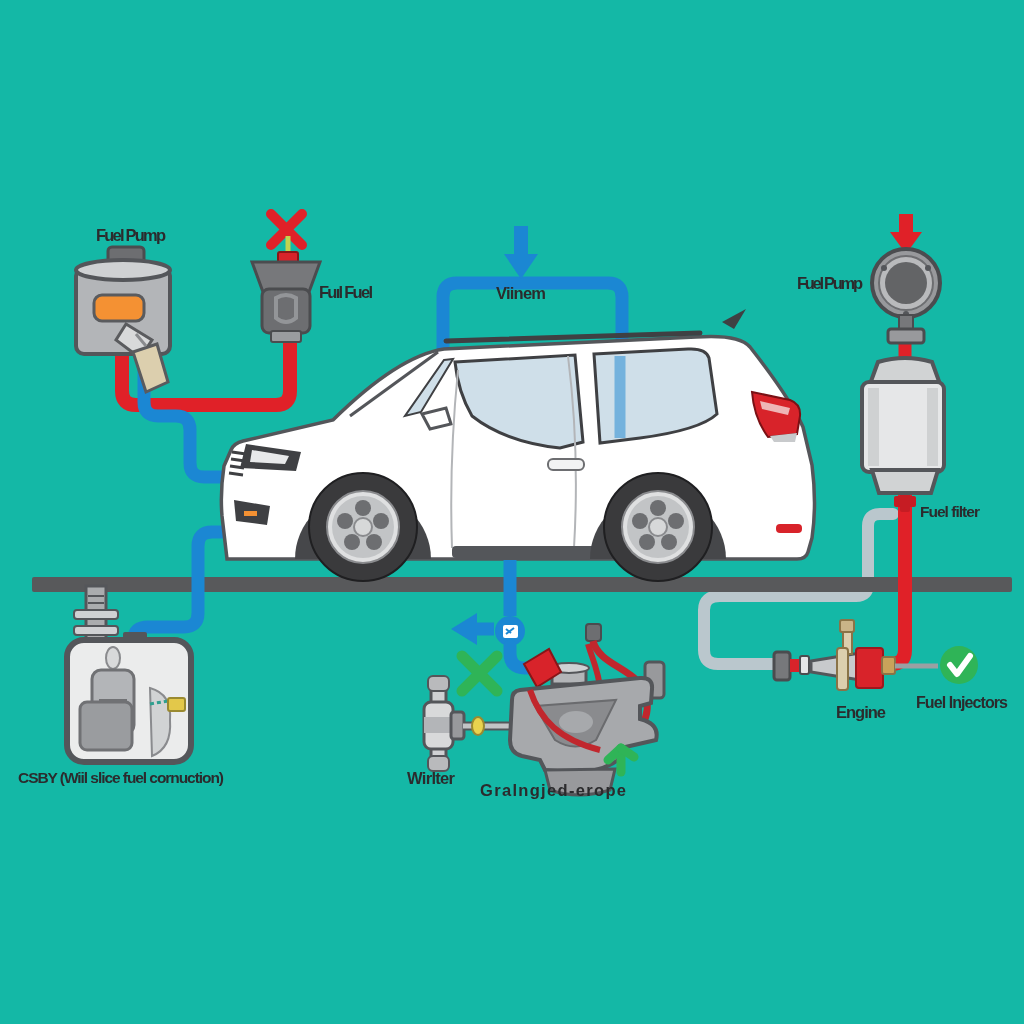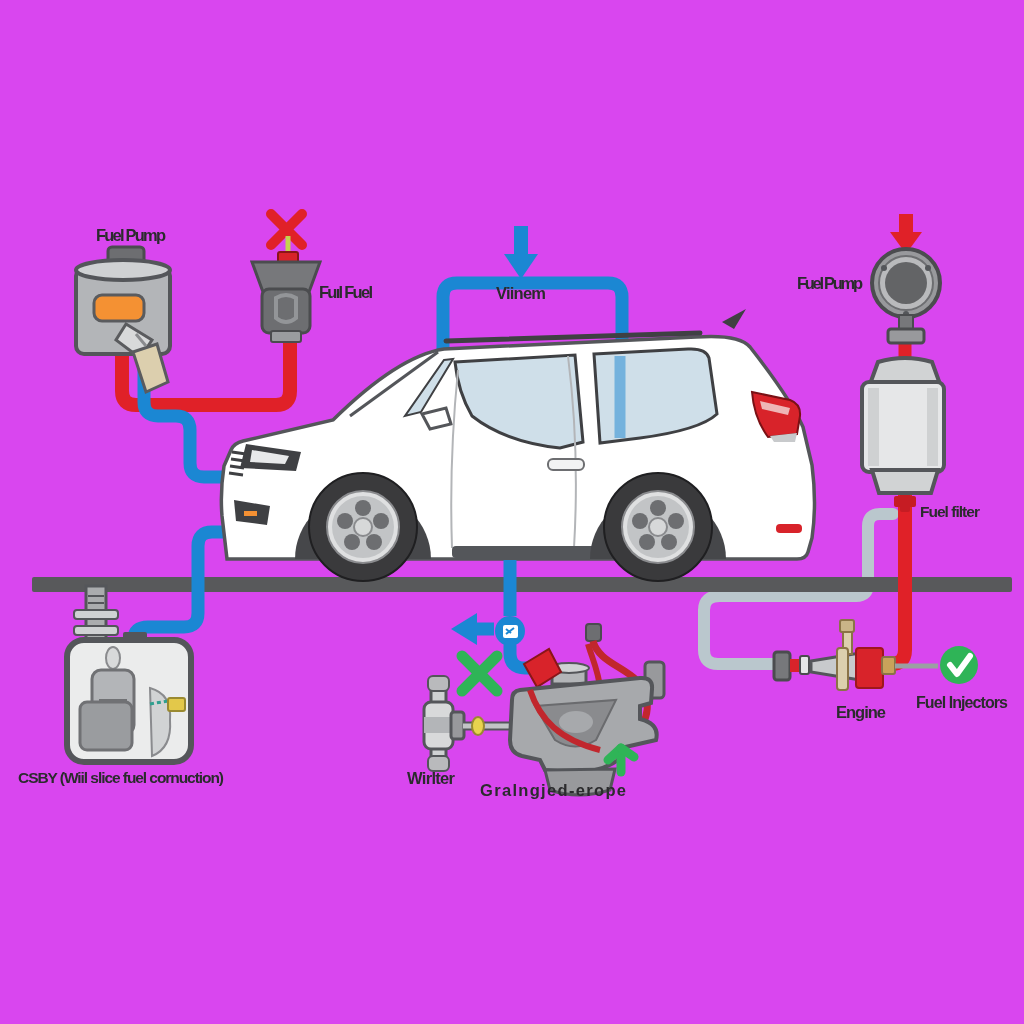--- a/index.html
+++ b/index.html
@@ -1,16 +1,16 @@
 <!DOCTYPE html>
 <html><head>
 <meta charset="utf-8">
 <style>
   html,body{margin:0;padding:0;background:#fff;}
-  .stage{position:relative;width:1024px;height:1024px;background:#d946ef;overflow:hidden;
+  .stage{position:relative;width:1024px;height:1024px;background:#14b8a6;overflow:hidden;
          font-family:"Liberation Sans",sans-serif;}
   svg{display:block;}
   .lbl{font-family:"Liberation Sans",sans-serif;font-weight:600;fill:#2b2b2d;}
   .red-line{stroke:#e02128;stroke-width:14;fill:none;stroke-linecap:round;}
   .blue-line{stroke:#1b87d3;stroke-width:13;fill:none;stroke-linecap:round;}
   .pale-line{stroke:#bac7cd;stroke-width:12;fill:none;stroke-linecap:round;}
   .dkout{stroke:#54565a;}
 </style>
 </head>
 <body>

